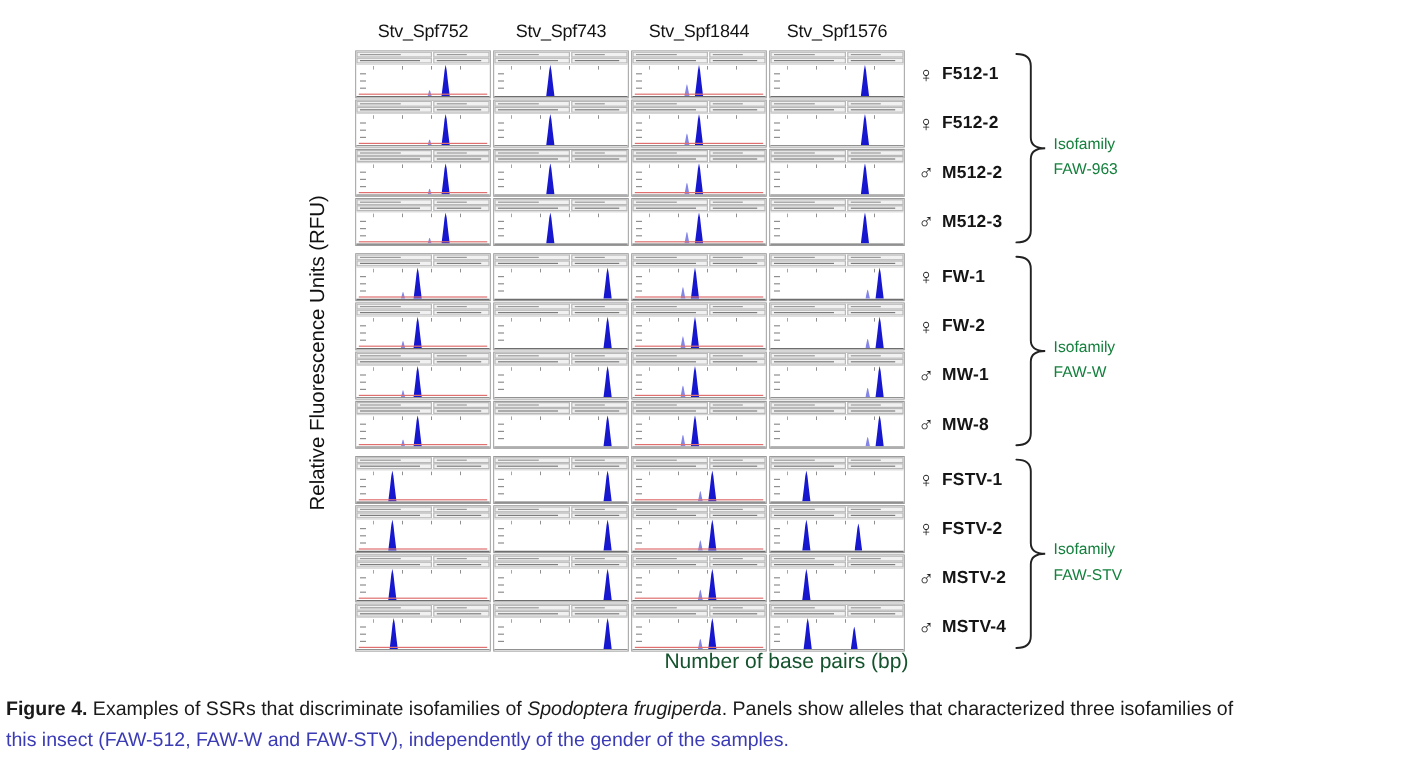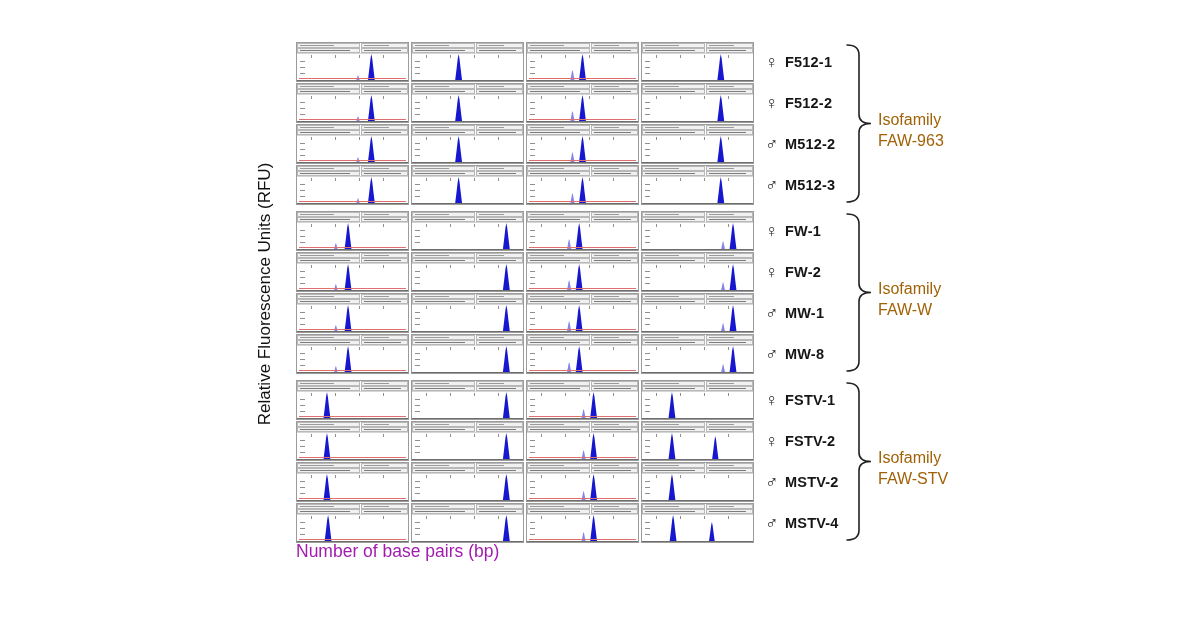--- a/index.html
+++ b/index.html
@@ -34,40 +34,46 @@
 
   
   #sample-labels{position:absolute;left:765px;top:42px;width:80px;}
   .labels-group{margin-bottom:6px;}
   .label-row{height:40px;margin-bottom:1px;display:flex;align-items:center;gap:7px;}
   .sym{font-size:18px;color:#222;width:13px;text-align:center;}
   .sample-name{font-size:14.5px;font-weight:bold;color:#151515;letter-spacing:0.2px;}
 
   
   .bracket{position:absolute;left:844px;width:30px;}
-  .group-label{position:absolute;left:878px;font-size:16px;line-height:21px;color:#a16207;}
+  .group-label{position:absolute;left:878px;font-size:13px;line-height:21px;color:#15803d;}
 
   
   #y-axis-label{position:absolute;left:66px;top:283px;width:400px;height:22px;
       text-align:center;font-size:17px;color:#111;
       transform:rotate(-90deg);transform-origin:center;}
-  #x-axis-label{position:absolute;left:296px;top:541px;width:461px;text-align:left;
-      font-size:17.5px;color:#a21caf;}
+  #x-axis-label{position:absolute;left:296px;top:541px;width:461px;text-align:right;
+      font-size:17.5px;color:#14532d;}
 
   
   #caption{position:absolute;left:5px;top:578px;width:1178px;font-size:16.3px;line-height:26px;color:#1a1a1a;}
   #caption .fig-bold{font-weight:bold;}
   #caption .italic{font-style:italic;}
   #caption-line2{color:#3b3bb5;}
 </style>
 </head>
 <body>
 
 <div id="page">
 
+  <div id="col-headers">
+      <div class="col-header">Stv_Spf752</div>
+      <div class="col-header">Stv_Spf743</div>
+      <div class="col-header">Stv_Spf1844</div>
+      <div class="col-header">Stv_Spf1576</div>
+    </div>
 
   <div id="y-axis-label">Relative Fluorescence Units (RFU)</div>
 
   <div id="panels">
       <div class="panel-group">
         <div class="panel">
           <div class="ph ph1">
             <div class="c c1"></div>
             <div class="c c2"></div>
           </div>
@@ -800,20 +806,24 @@
         <div class="label-row">
           <div class="sym">♂</div>
           <div class="sample-name">MSTV-4</div>
         </div>
       </div>
     </div>
 
   <div id="x-axis-label">Number of base pairs (bp)</div>
 
   <div id="caption">
+    <div>
+      <span class="fig-bold">Figure 4.</span><span> Examples of SSRs that discriminate isofamilies of </span><span class="italic">Spodoptera frugiperda</span><span>.  Panels show alleles that characterized three isofamilies of</span>
+    </div>
+    <div id="caption-line2">this insect (FAW-512, FAW-W and FAW-STV), independently of the gender of the samples.</div>
   </div>
 
 <svg width="30" height="163" class="bracket" style="top: 42px;">
       <path d="M3,3 Q15,3 15,13 V72.5 Q15,81.5 27,81.5 Q15,81.5 15,90.5 V150 Q15,160 3,160" fill="none" stroke="#222" stroke-width="1.6" stroke-linecap="round"></path>
     </svg>
     <div class="group-label" style="top: 108.5px;">
       <div>Isofamily</div>
       <div>FAW-963</div>
     </div>
     <svg width="30" height="163" class="bracket" style="top: 211px;">

